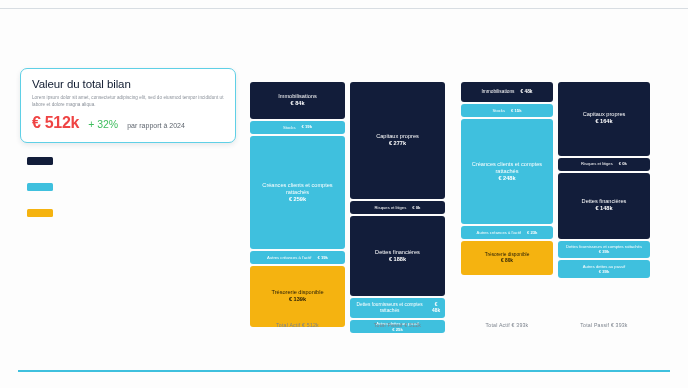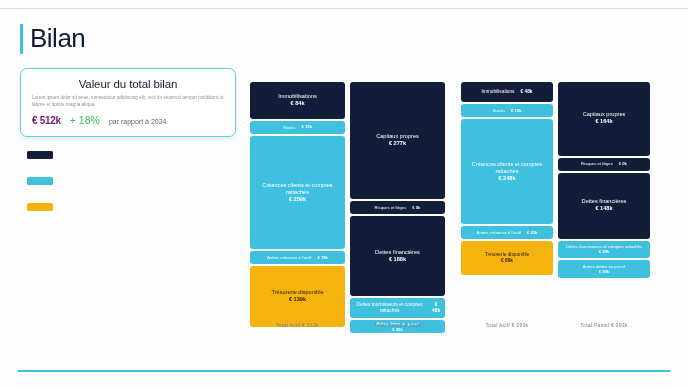--- a/index.html
+++ b/index.html
@@ -46,29 +46,29 @@
   .left { position: absolute; left: 20px; top: 68px; width: 216px; }
 
   .card {
     border: 1px solid #5fd0e6; border-radius: 7px;
     padding: 9px 11px 10px 11px;
     background: #ffffff;
     box-shadow: 0 2px 5px rgba(30,50,70,0.10);
   }
   .card-title {
     font-size: 11.5px; color: #111c31; font-weight: 400;
-    letter-spacing: -0.1px; margin-bottom: 4px; text-align: center;
+    letter-spacing: -0.1px; margin-bottom: 4px;
   }
   .lorem {
     font-size: 4.6px; color: #8a9099; line-height: 1.55;
     letter-spacing: 0.05px; margin-bottom: 6px;
   }
   .row-figs { display: flex; align-items: baseline; gap: 9px; }
   .big {
-    font-size: 10px; font-weight: bold; color: #701a75;
+    font-size: 16px; font-weight: bold; color: #ef4444;
     letter-spacing: -0.3px;
   }
   .delta { font-size: 10.5px; font-weight: 500; color: #3fbd5e; }
   .vs { font-size: 7px; color: #5e656e; }
 
   .kpi { margin-top: 14px; }
   .kpi-head {
     display: flex; align-items: center; gap: 7px;
   }
   .kpi-name {
@@ -121,31 +121,30 @@
 <body>
 
 <div class="slide">
 
   <div class="rule-top"></div>
   <div class="rule-bottom"></div>
 
 
   <div class="title-wrap">
     <div class="title-bar"></div>
-    <div class="title">Bilan</div>
   </div>
 
   <div class="left">
 
     <div class="card">
       <div class="card-title">Valeur du total bilan</div>
       <div class="lorem">Lorem ipsum dolor sit amet, consectetur adipiscing elit, sed do eiusmod tempor incididunt ut labore et dolore magna aliqua.</div>
       <div class="row-figs">
         <span class="big">€ 512k</span>
-        <span class="delta">+ 18%</span>
+        <span class="delta">+ 32%</span>
         <span class="vs">par rapport à 2024</span>
       </div>
     </div>
 
     <div id="kpi-list">
         <div class="kpi">
           <div class="kpi-head">
             <span class="kpi-name"></span>
             <span class="swatch" style="background: rgb(18, 29, 58);"></span>
           </div>

